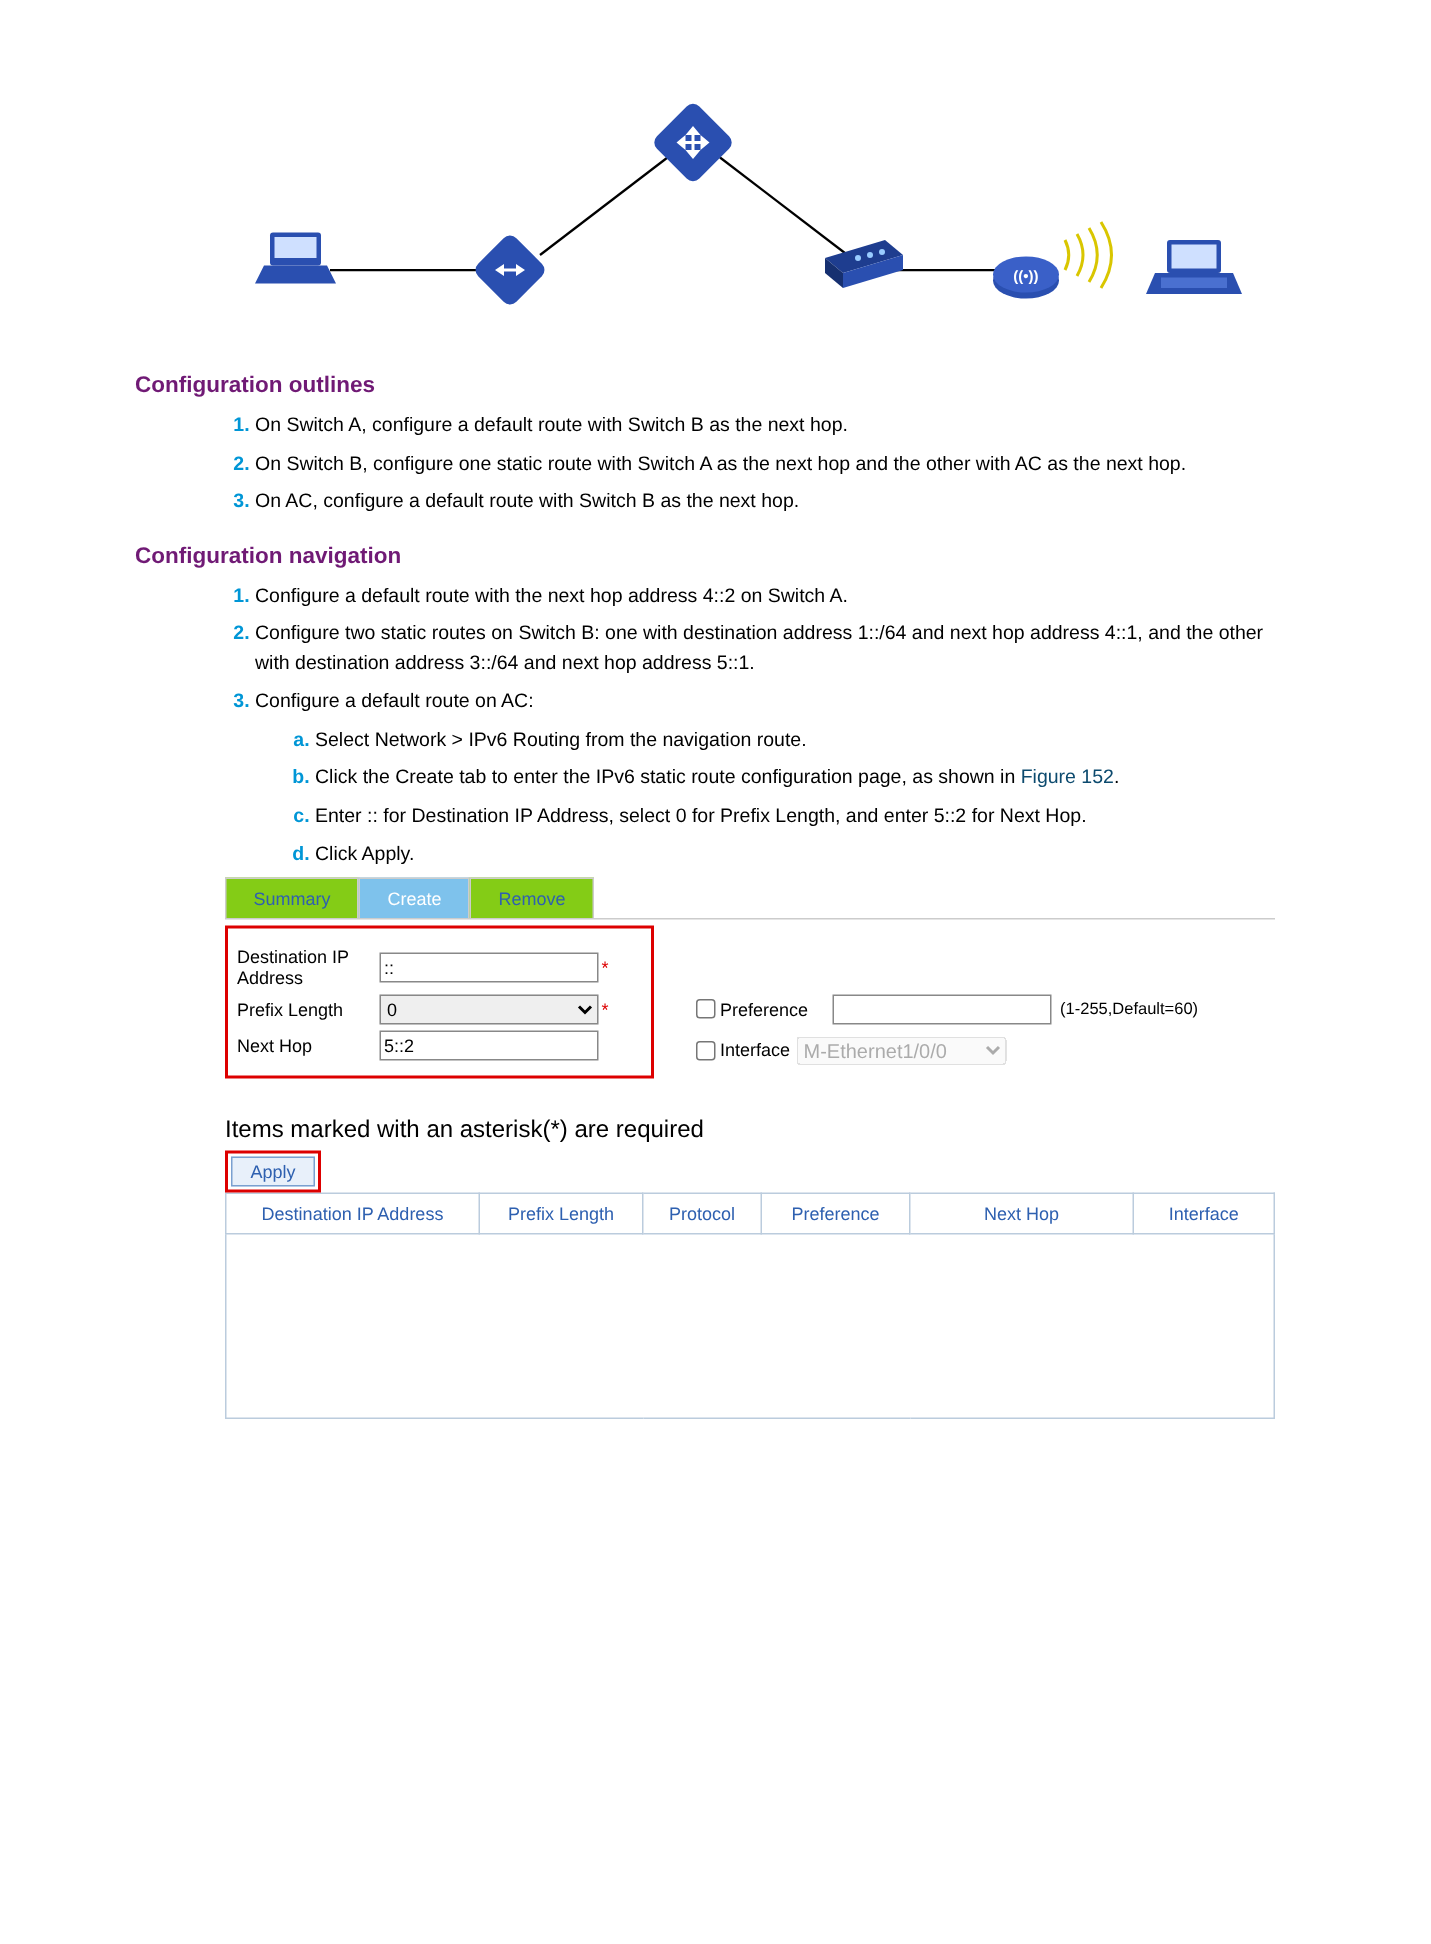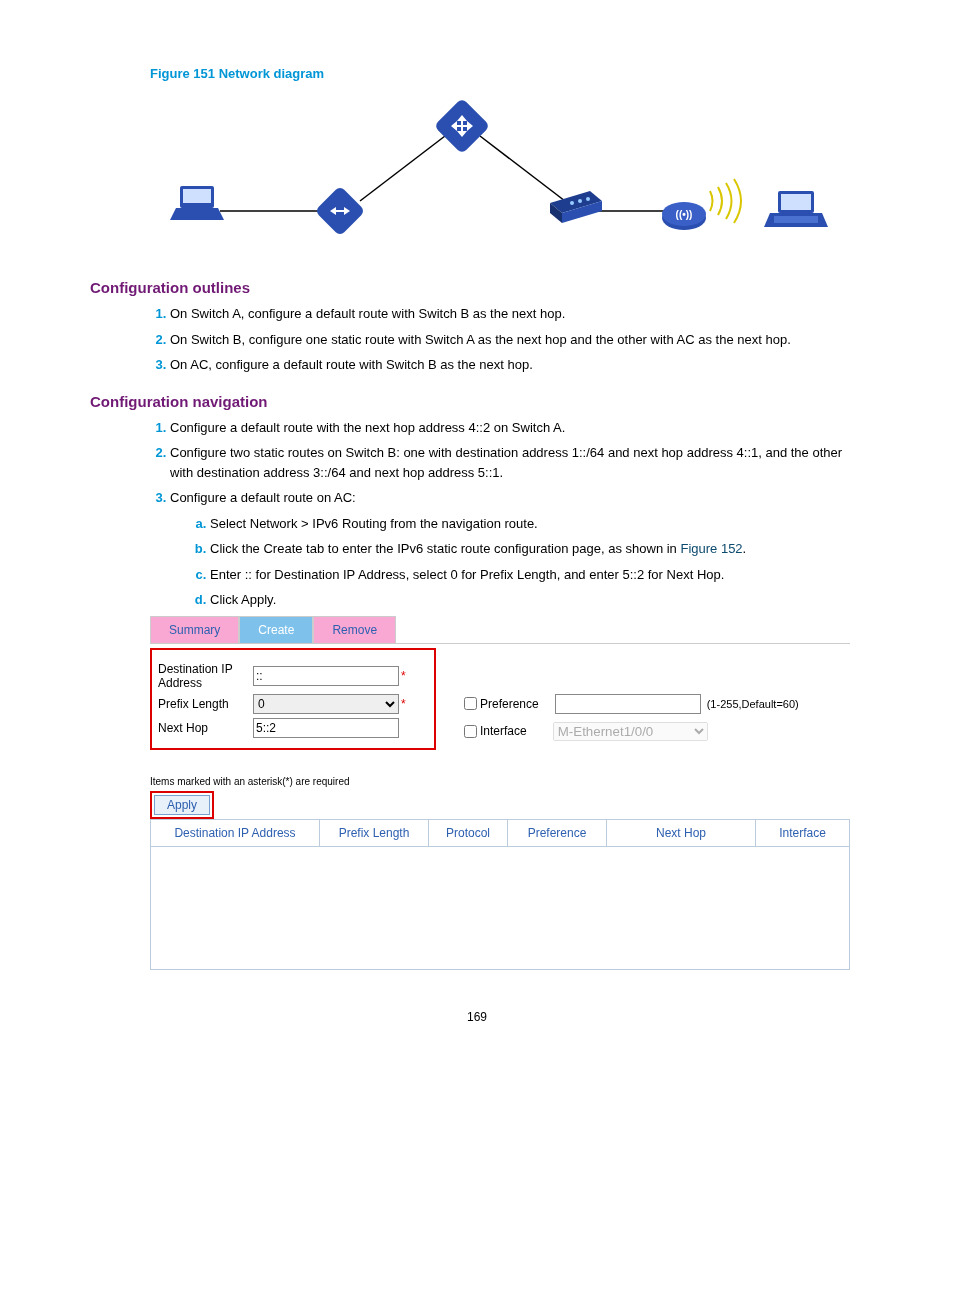--- a/index.html
+++ b/index.html
@@ -64,21 +64,21 @@
     display: flex;
     border-bottom: 1px solid #ccc;
     margin-left: 60px;
     width: 700px;
     font-size: 12px;
   }
   .tab {
     padding: 6px 18px;
     border: 1px solid #ccc;
     border-bottom: none;
-    background: #f9a8d4;
+    background: #84cc16;
     color: #2e60b0;
   }
   .tab.active {
     background: #7ec2ec;
     color: #fff;
   }
   .formbox {
     border: 2px solid #d00;
     margin-left: 60px;
     margin-top: 4px;
@@ -114,21 +114,21 @@
   }
   .rightrow label { margin-right: 4px; }
   .rightrow input[type=text] {
     width: 140px;
     height: 18px;
     border: 1px solid #888;
     font-size: 12px;
     padding: 0 2px;
   }
   .hint { margin-left: 6px; font-size: 11px; }
-  .note { margin: 18px 0 0 60px; font-size: 10px; }
+  .note { margin: 18px 0 0 60px; font-size: 16px; }
   .applybtn {
     border: 2px solid #d00;
     display: inline-block;
     margin: 4px 0 0 60px;
     padding: 2px;
   }
   .applybtn button {
     color: #2e60b0;
     background: #e8f0fa;
     border: 1px solid #7aa0d0;
@@ -164,21 +164,20 @@
     margin-top: 40px;
     font-size: 12px;
   }
   .wrap { position: relative; }
 </style>
 </head>
 <body>
 
 <div class="wrap">
 
-<div class="fig-title">Figure 151 Network diagram</div>
 
 
 <div class="diagram">
   <svg width="700" height="170" style="position:absolute;left:0;top:0">
 
     <line class="line" x1="70" y1="120" x2="190" y2="120"></line>
     <line class="line" x1="210" y1="110" x2="295" y2="45"></line>
     <line class="line" x1="330" y1="45" x2="415" y2="110"></line>
     <line class="line" x1="435" y1="120" x2="525" y2="120"></line>
 
@@ -288,21 +287,21 @@
   <div style="position:absolute; left:370px; top:38px; font-size:12px;">
     <div class="rightrow">
       <input type="checkbox" style="">
       <label>Preference</label>
       <input type="text" style="margin-left: 12px;">
       <span class="hint">(1-255,Default=60)</span>
     </div>
     <div class="rightrow">
       <input type="checkbox" style="">
       <label>Interface</label>
-      <select style="margin-left:22px; width:155px; color:#888;" disabled=""><option>M-Ethernet1/0/0</option></select>
+      <select style="width:140px; color:#888;" disabled=""><option>M-Ethernet1/0/0</option></select>
     </div>
   </div>
 </div>
 
 <div class="note">Items marked with an asterisk(*) are required</div>
 <div class="applybtn">
   <button>Apply</button>
 </div>
 
 
@@ -315,15 +314,14 @@
     <th style="width:90px">Preference</th>
     <th style="width:140px">Next Hop</th>
     <th>Interface</th>
   </tr>
   <tr>
           <td class="empty" colspan="6"></td>
         </tr>
 </tbody>
     </table>
 
-<div class="pagenum">169</div>
 
 </div>
 
 </body></html>

